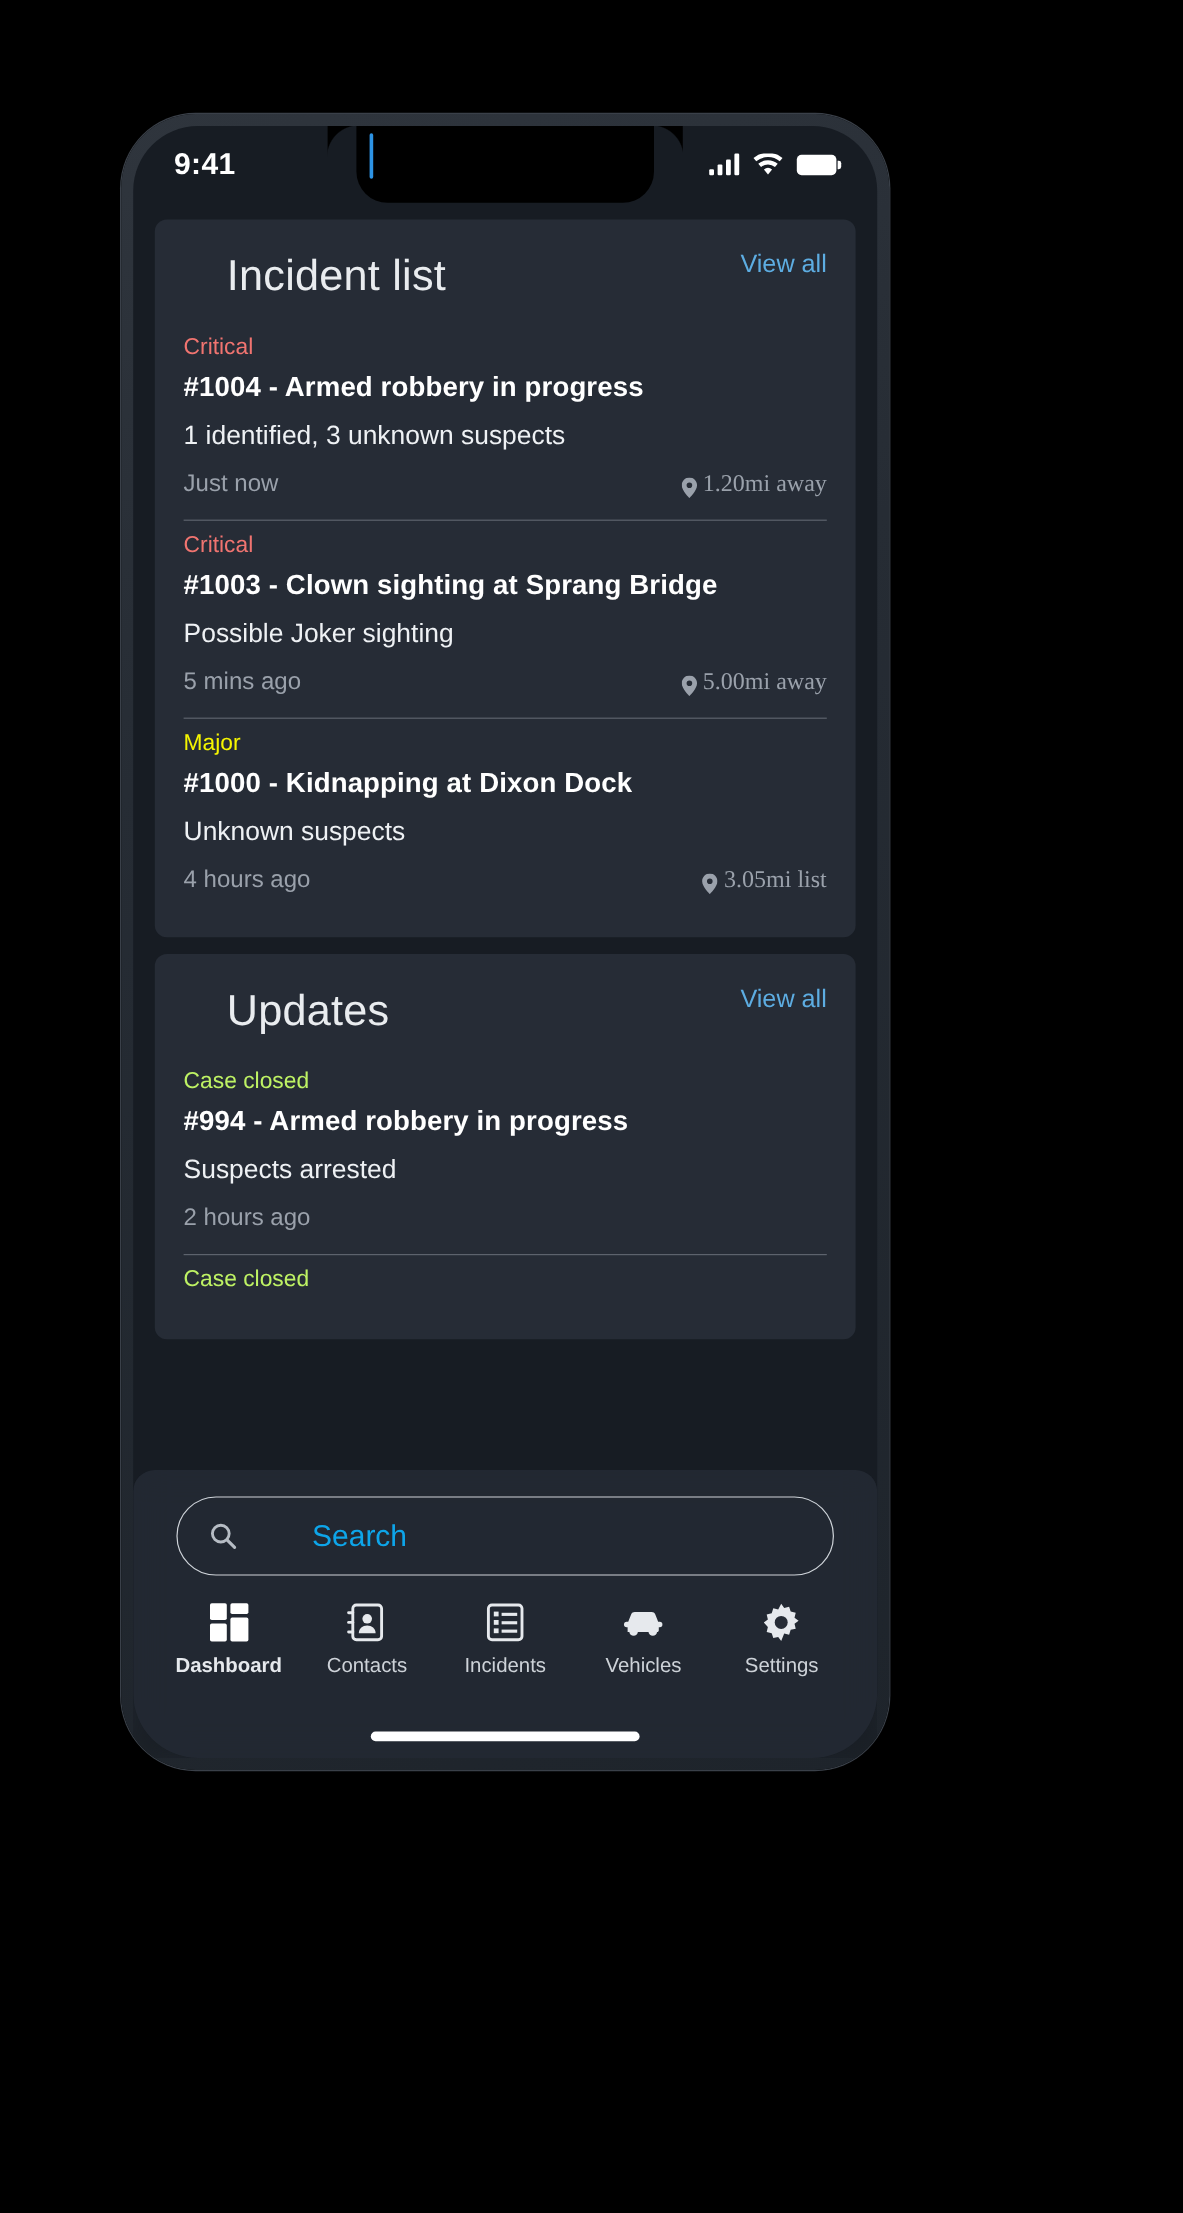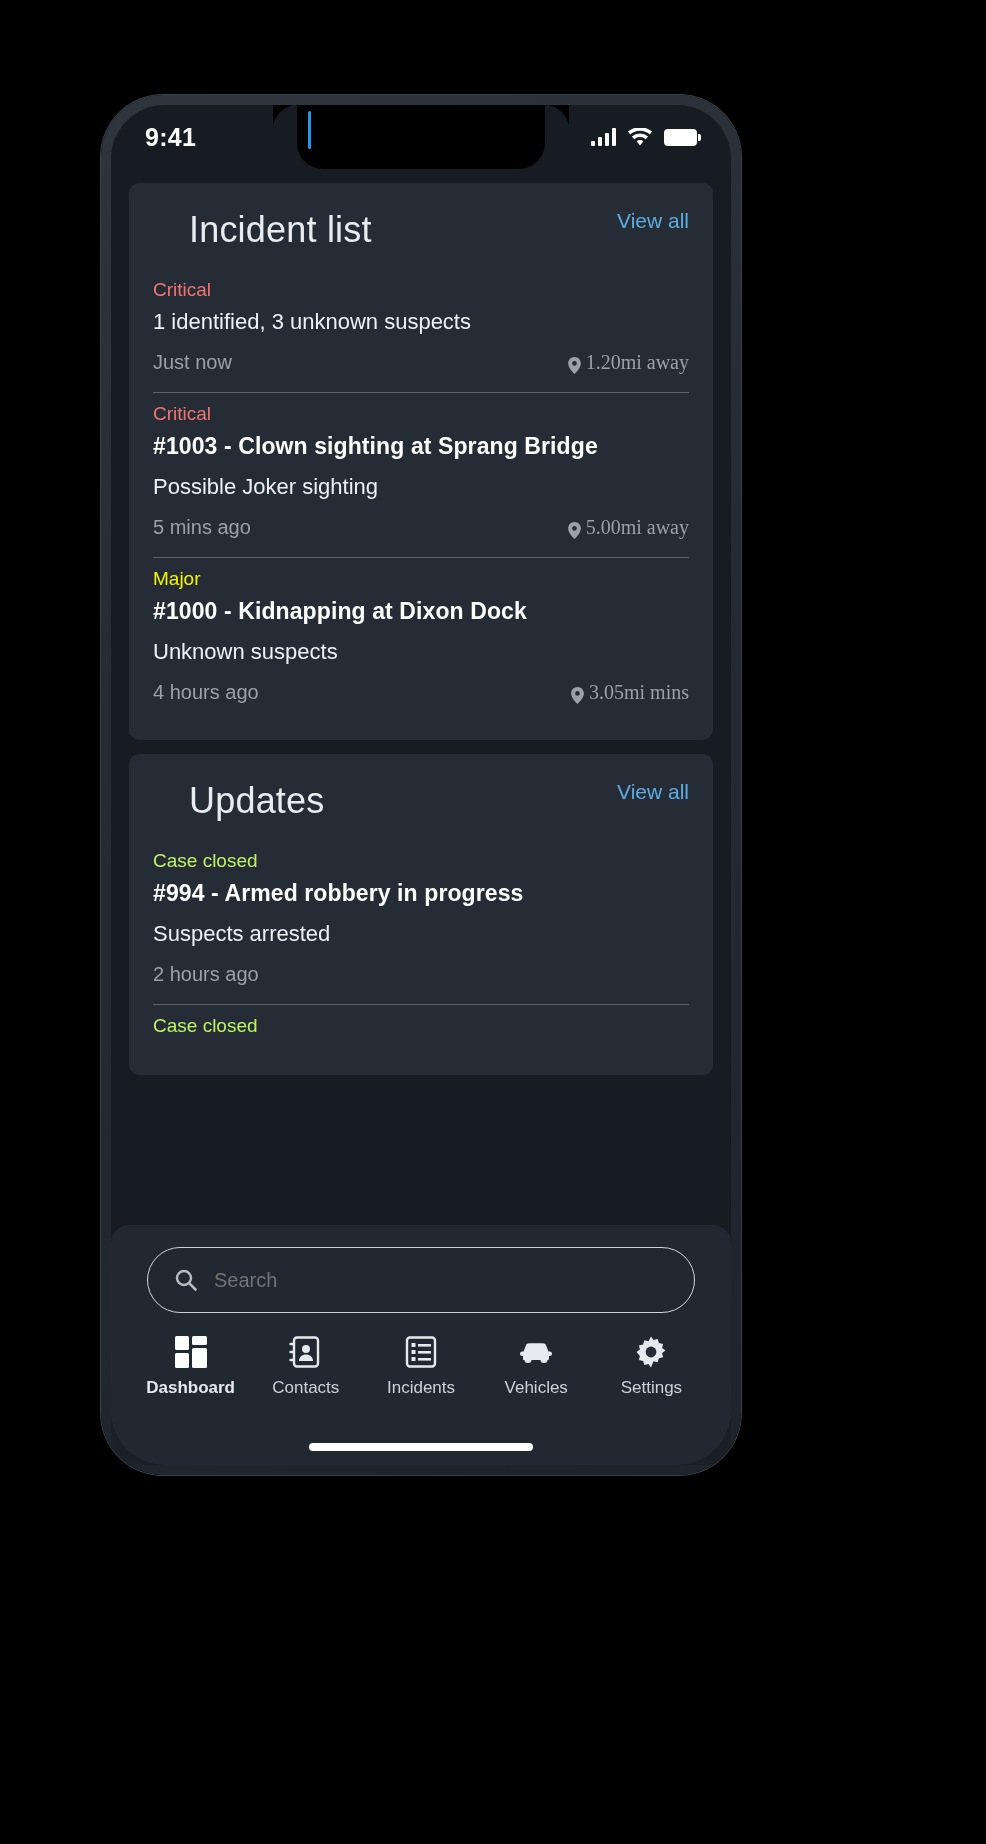--- a/index.html
+++ b/index.html
@@ -110,21 +110,21 @@
     border-top-left-radius:18px; border-top-right-radius:18px;
     z-index:30;
   }
   .searchwrap { padding:22px 36px 0 36px; }
   .searchbox {
     height:66px; border-radius:34px; border:1.5px solid #cfd4da;
     display:flex; align-items:center; gap:16px; padding:0 26px;
     background:transparent;
   }
   .searchbox .sicon { width:24px; height:24px; flex:none; }
-  .searchbox .stext { font-size:20px; color:#737373; }
+  .searchbox .stext { font-size:25px; color:#0ea5e9;margin-left:46px; }
 
   .tabs { display:flex; padding:22px 22px 0 22px; }
   .tab { flex:1; display:flex; flex-direction:column; align-items:center; gap:9px;text-align:right; }
   .tab .ticon { width:34px; height:34px; display:block; }
   .tab .tlabel { font-size:17px; color:#e6e9ed; font-weight:700; }
   .tab.inactive .tlabel { color:#cdd2d8; font-weight:400; }
 
   .homeindicator {
     position:absolute; left:50%; transform:translateX(-50%); bottom:14px;
     width:224px; height:8px; border-radius:5px; background:#fff; z-index:50;
@@ -163,20 +163,21 @@
       <div class="content">
 
         <div class="card">
           <div class="card-head">
             <div class="card-title">Incident list</div>
             <div class="view-all">View all</div>
           </div>
 
           <div class="row">
             <div class="sev critical">Critical</div>
+            <div class="row-title">#1004 - Armed robbery in progress</div>
             <div class="row-desc">1 identified, 3 unknown suspects</div>
             <div class="row-meta">
               <span>Just now</span>
               <span class="meta-right">
                 <svg class="pin" viewBox="0 0 12 16">
                   <path d="M6 0C2.7 0 0 2.7 0 6c0 4.4 6 10 6 10s6-5.6 6-10c0-3.3-2.7-6-6-6zm0 8.2A2.2 2.2 0 1 1 6 3.8a2.2 2.2 0 0 1 0 4.4z" fill="#9aa1ab"></path>
                 </svg>
                 <span>1.20mi away</span>
               </span>
             </div>
@@ -200,21 +201,21 @@
           <div class="row">
             <div class="sev major">Major</div>
             <div class="row-title">#1000 - Kidnapping at Dixon Dock</div>
             <div class="row-desc">Unknown suspects</div>
             <div class="row-meta">
               <span>4 hours ago</span>
               <span class="meta-right">
                 <svg class="pin" viewBox="0 0 12 16">
                   <path d="M6 0C2.7 0 0 2.7 0 6c0 4.4 6 10 6 10s6-5.6 6-10c0-3.3-2.7-6-6-6zm0 8.2A2.2 2.2 0 1 1 6 3.8a2.2 2.2 0 0 1 0 4.4z" fill="#9aa1ab"></path>
                 </svg>
-                <span>3.05mi mins</span>
+                <span>3.05mi list</span>
               </span>
             </div>
           </div>
         </div>
 
         <div class="card">
           <div class="card-head">
             <div class="card-title">Updates</div>
             <div class="view-all">View all</div>
           </div>

